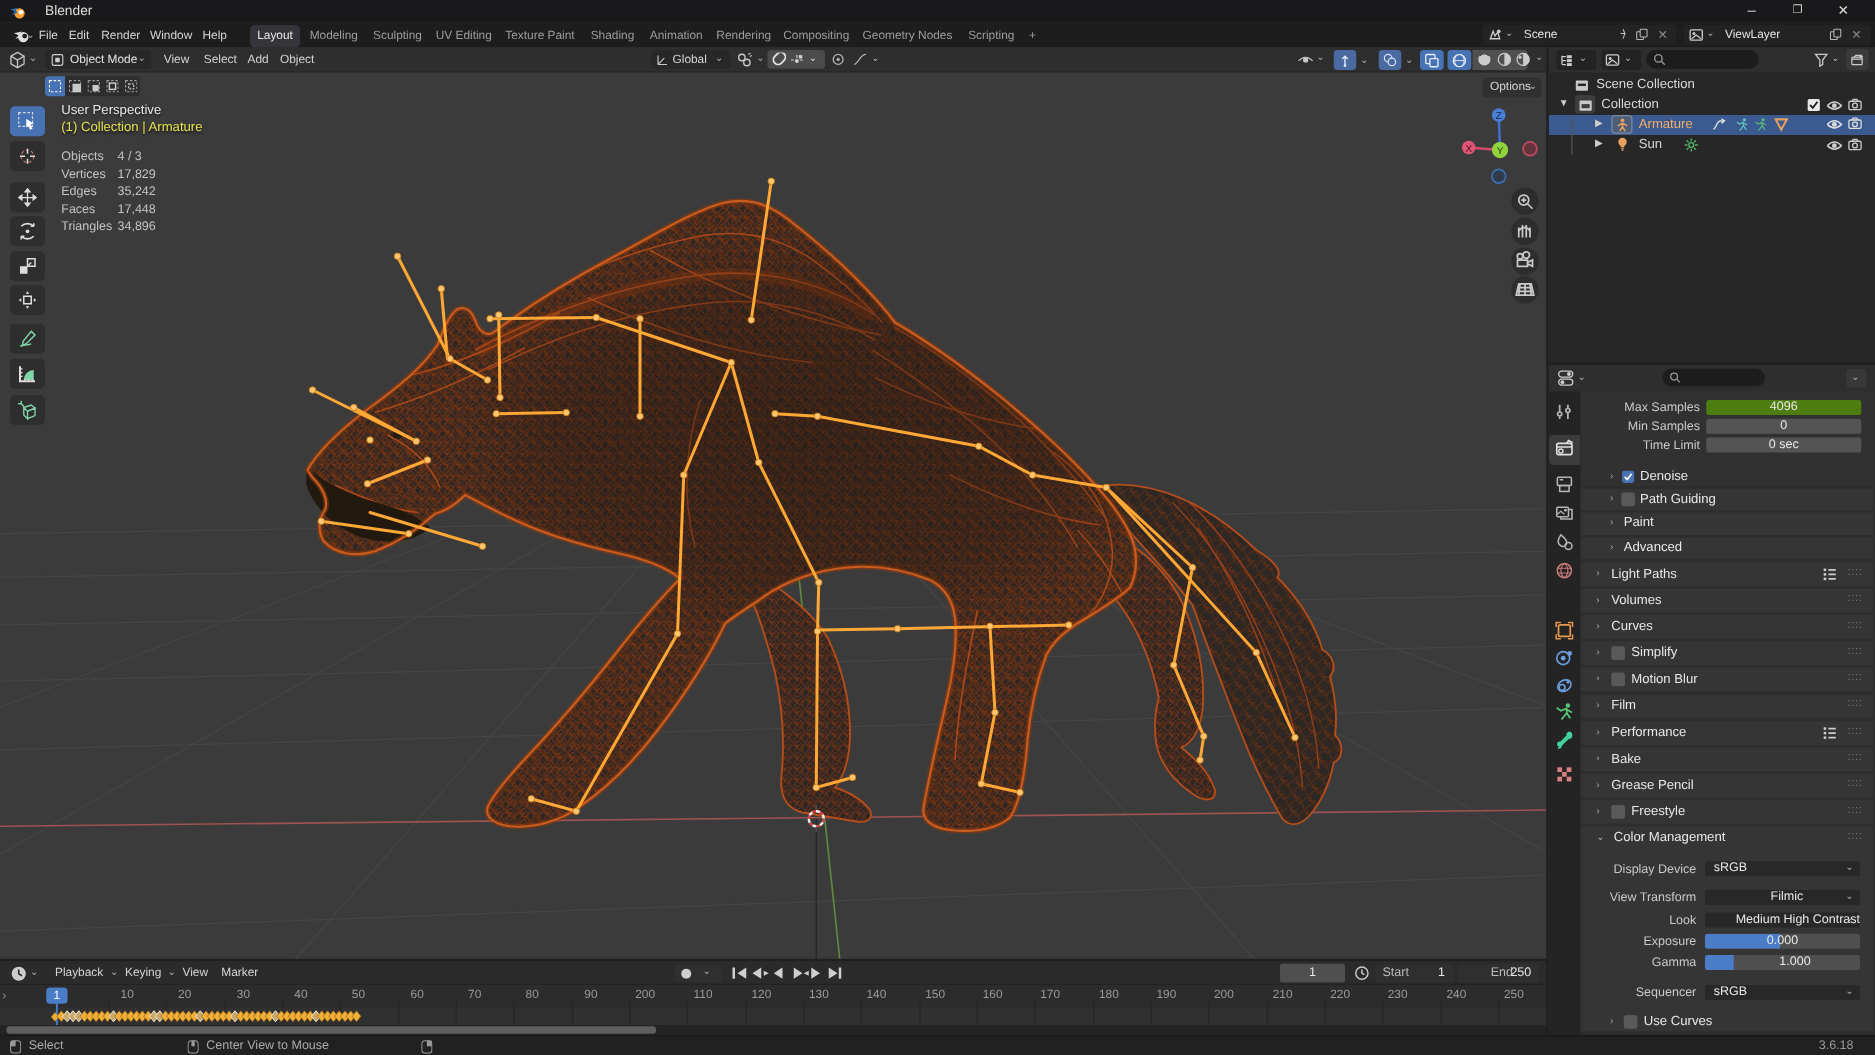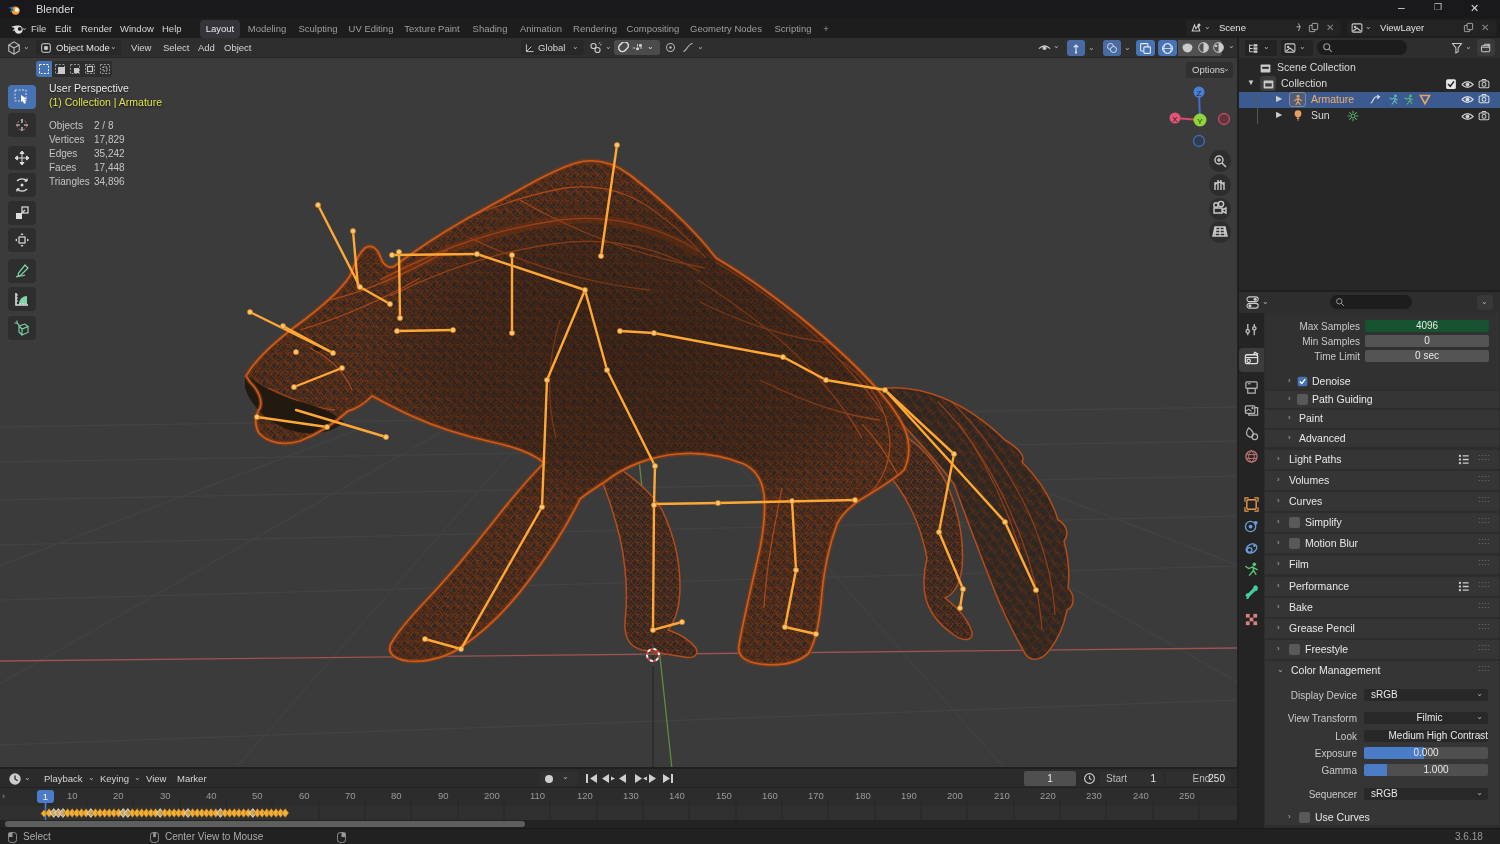--- a/index.html
+++ b/index.html
@@ -453,21 +453,21 @@
     </svg>
  <div class="abs" style="left:0;top:231px;width:28px;height:24px;background:#2e2e2e;border-radius:4px"></div>
  <svg class="abs" style="left:6px;top:235px" width="16" height="16" viewBox="0 0 16 16">
       <path d="M5,6 L11,4 L14,6.5 L8,9 Z M5,6 L5,12 L8,15 L8,9 Z M8,9 L14,6.5 L14,12.5 L8,15 Z" fill="none" stroke="#7fd4a8" stroke-width="1.1"></path>
       <path d="M3,3 L3,0.5 M3,3 L0.5,3 M3,3 L5,5" stroke="#7fd4a8" stroke-width="1.1"></path>
     </svg>
 </div>
 
 <div class="abs" style="left:49px;top:82px;font-size:10.5px;color:#eaeaea;text-shadow:0 1px 2px rgba(0,0,0,0.7)">User Perspective</div>
 <div class="abs" style="left:49px;top:96px;font-size:10.5px;color:#e3e24e;text-shadow:0 1px 2px rgba(0,0,0,0.7)">(1) Collection | Armature</div>
-<div class="abs" style="left:49px;top:120px;font-size:10px;color:#c4c4c4">Objects<span style="position:absolute;left:45px;width:60px">2 / 8</span></div>
+<div class="abs" style="left:49px;top:120px;font-size:10px;color:#c4c4c4">Objects<span style="position:absolute;left:45px;width:60px">4 / 3</span></div>
 <div class="abs" style="left:49px;top:134px;font-size:10px;color:#c4c4c4">Vertices<span style="position:absolute;left:45px;width:60px">17,829</span></div>
 <div class="abs" style="left:49px;top:148px;font-size:10px;color:#c4c4c4">Edges<span style="position:absolute;left:45px;width:60px">35,242</span></div>
 <div class="abs" style="left:49px;top:162px;font-size:10px;color:#c4c4c4">Faces<span style="position:absolute;left:45px;width:60px">17,448</span></div>
 <div class="abs" style="left:49px;top:176px;font-size:10px;color:#c4c4c4">Triangles<span style="position:absolute;left:45px;width:60px">34,896</span></div>
 
 <svg class="abs" style="left:1158px;top:78px" width="80" height="170" viewBox="0 0 80 170">
  <line x1="41" y1="14" x2="42" y2="42" stroke="#3f6fd0" stroke-width="2"></line>
  <line x1="17" y1="40" x2="42" y2="42" stroke="#d84a6a" stroke-width="2"></line>
  <circle cx="41" cy="14" r="5.5" fill="#4a7fd6"></circle>
     <text x="41" y="17.5" font-size="8" fill="#16263f" text-anchor="middle" font-family="Liberation Sans">Z</text>
@@ -693,21 +693,21 @@
  <svg class="abs" style="left:5px;top:320px" width="15" height="15" viewBox="0 0 16 16">
       <rect x="2" y="2" width="4" height="4" fill="#d98080"></rect>
       <rect x="10" y="2" width="4" height="4" fill="#d98080"></rect>
       <rect x="6" y="6" width="4" height="4" fill="#d98080"></rect>
       <rect x="2" y="10" width="4" height="4" fill="#d98080"></rect>
       <rect x="10" y="10" width="4" height="4" fill="#d98080"></rect>
     </svg>
 
  <div class="sec" style="left:26px;top:21px;width:234px;height:76px;background:#313131"></div>
  <span class="lbl" style="left:40px;top:29px;width:81px">Max Samples</span>
- <div class="wid" style="left:126px;top:28px;width:124px;height:12px;background:#14532d">4096</div>
+ <div class="wid" style="left:126px;top:28px;width:124px;height:12px;background:#4d7c0f">4096</div>
  <span class="lbl" style="left:40px;top:44px;width:81px">Min Samples</span>
  <div class="wid" style="left:126px;top:43px;width:124px;height:12px;background:#545454">0</div>
  <span class="lbl" style="left:40px;top:59px;width:81px">Time Limit</span>
  <div class="wid" style="left:126px;top:58px;width:124px;height:12px;background:#545454">0 sec</div>
  <span class="abs chev" style="left:49px;top:84px">›</span>
  <svg class="abs" style="left:58px;top:84px" width="11" height="11" viewBox="0 0 16 16">
       <rect x="1" y="1" width="14" height="14" rx="2.5" fill="#4772b3"></rect>
       <path d="M4,8 L7,11 L12,4.5" stroke="#fff" stroke-width="2" fill="none"></path>
     </svg>
  <span class="abs" style="left:73px;top:83px;font-size:10.5px;color:#e8e8e8">Denoise</span>
@@ -970,14 +970,14 @@
       <rect x="3.5" y="0.5" width="3" height="5" fill="#999"></rect>
     </svg>
  <span class="abs" style="left:165px;top:2px;font-size:10px;color:#ababab">Center View to Mouse</span>
  <svg class="abs" style="left:337px;top:3px" width="9" height="11" viewBox="0 0 10 12">
       <rect x="0.5" y="0.5" width="9" height="11" rx="3" fill="none" stroke="#999" stroke-width="1"></rect>
       <rect x="5" y="0.5" width="4.5" height="5" fill="#999"></rect>
     </svg>
  <span class="abs" style="left:1455px;top:2px;font-size:10px;color:#9a9a9a">3.6.18</span>
 </div>
 <style>
-.timenum{position:absolute;top:21px;font-size:9.5px;color:#9a9a9a;width:40px;text-align:left;margin-left:-20px}
+.timenum{position:absolute;top:21px;font-size:9.5px;color:#9a9a9a;width:40px;text-align:right;margin-left:-20px}
 </style>
 
 </body></html>

